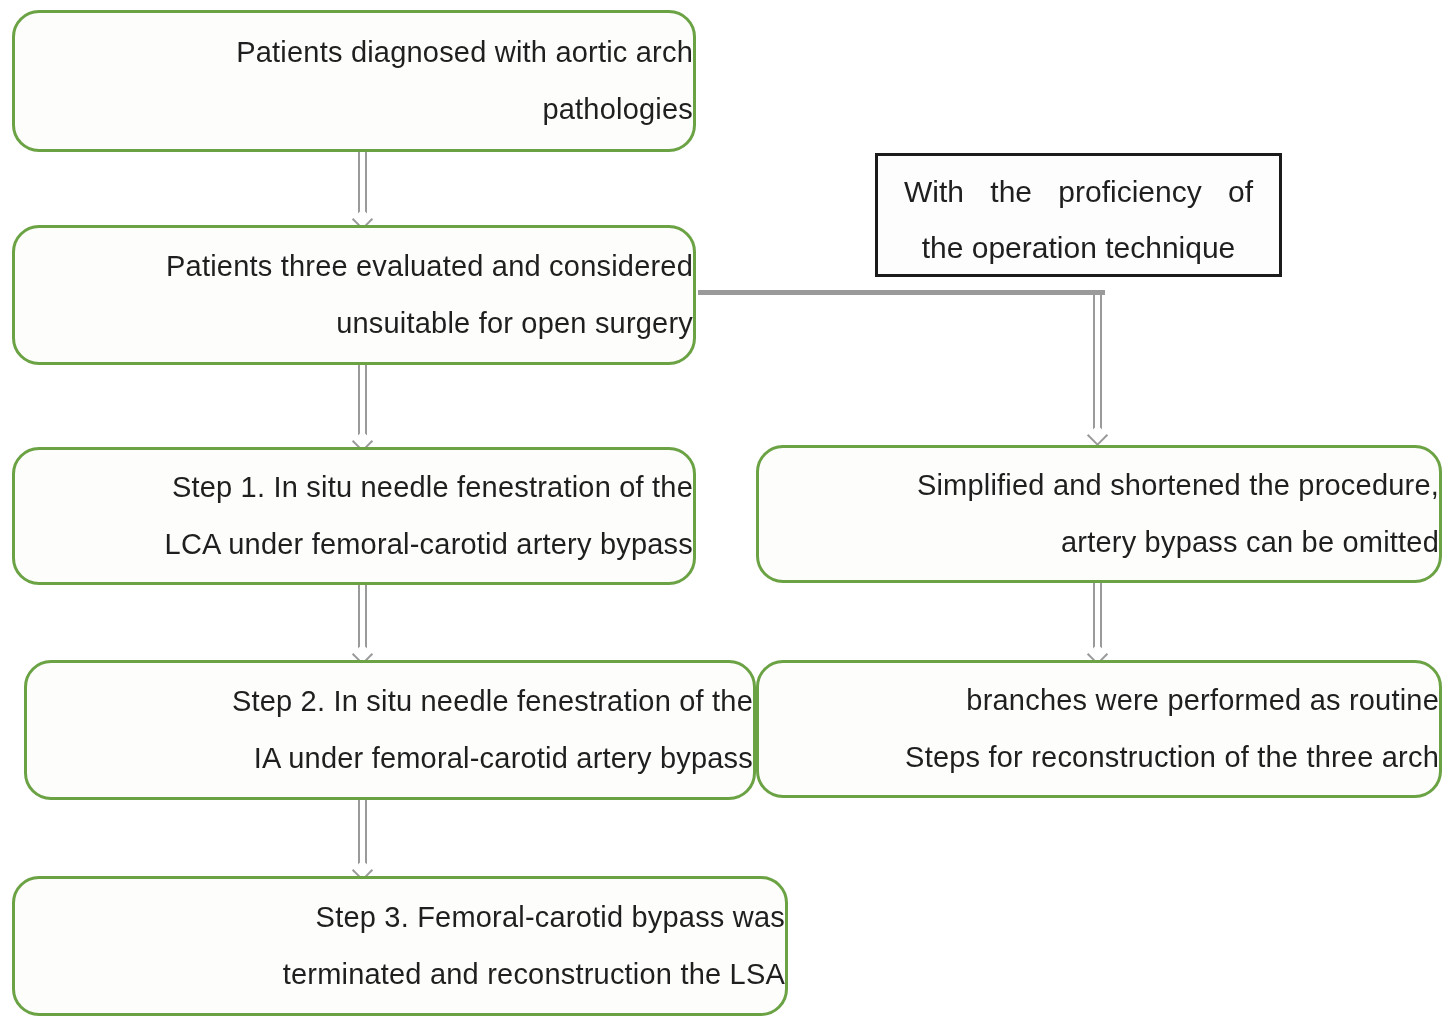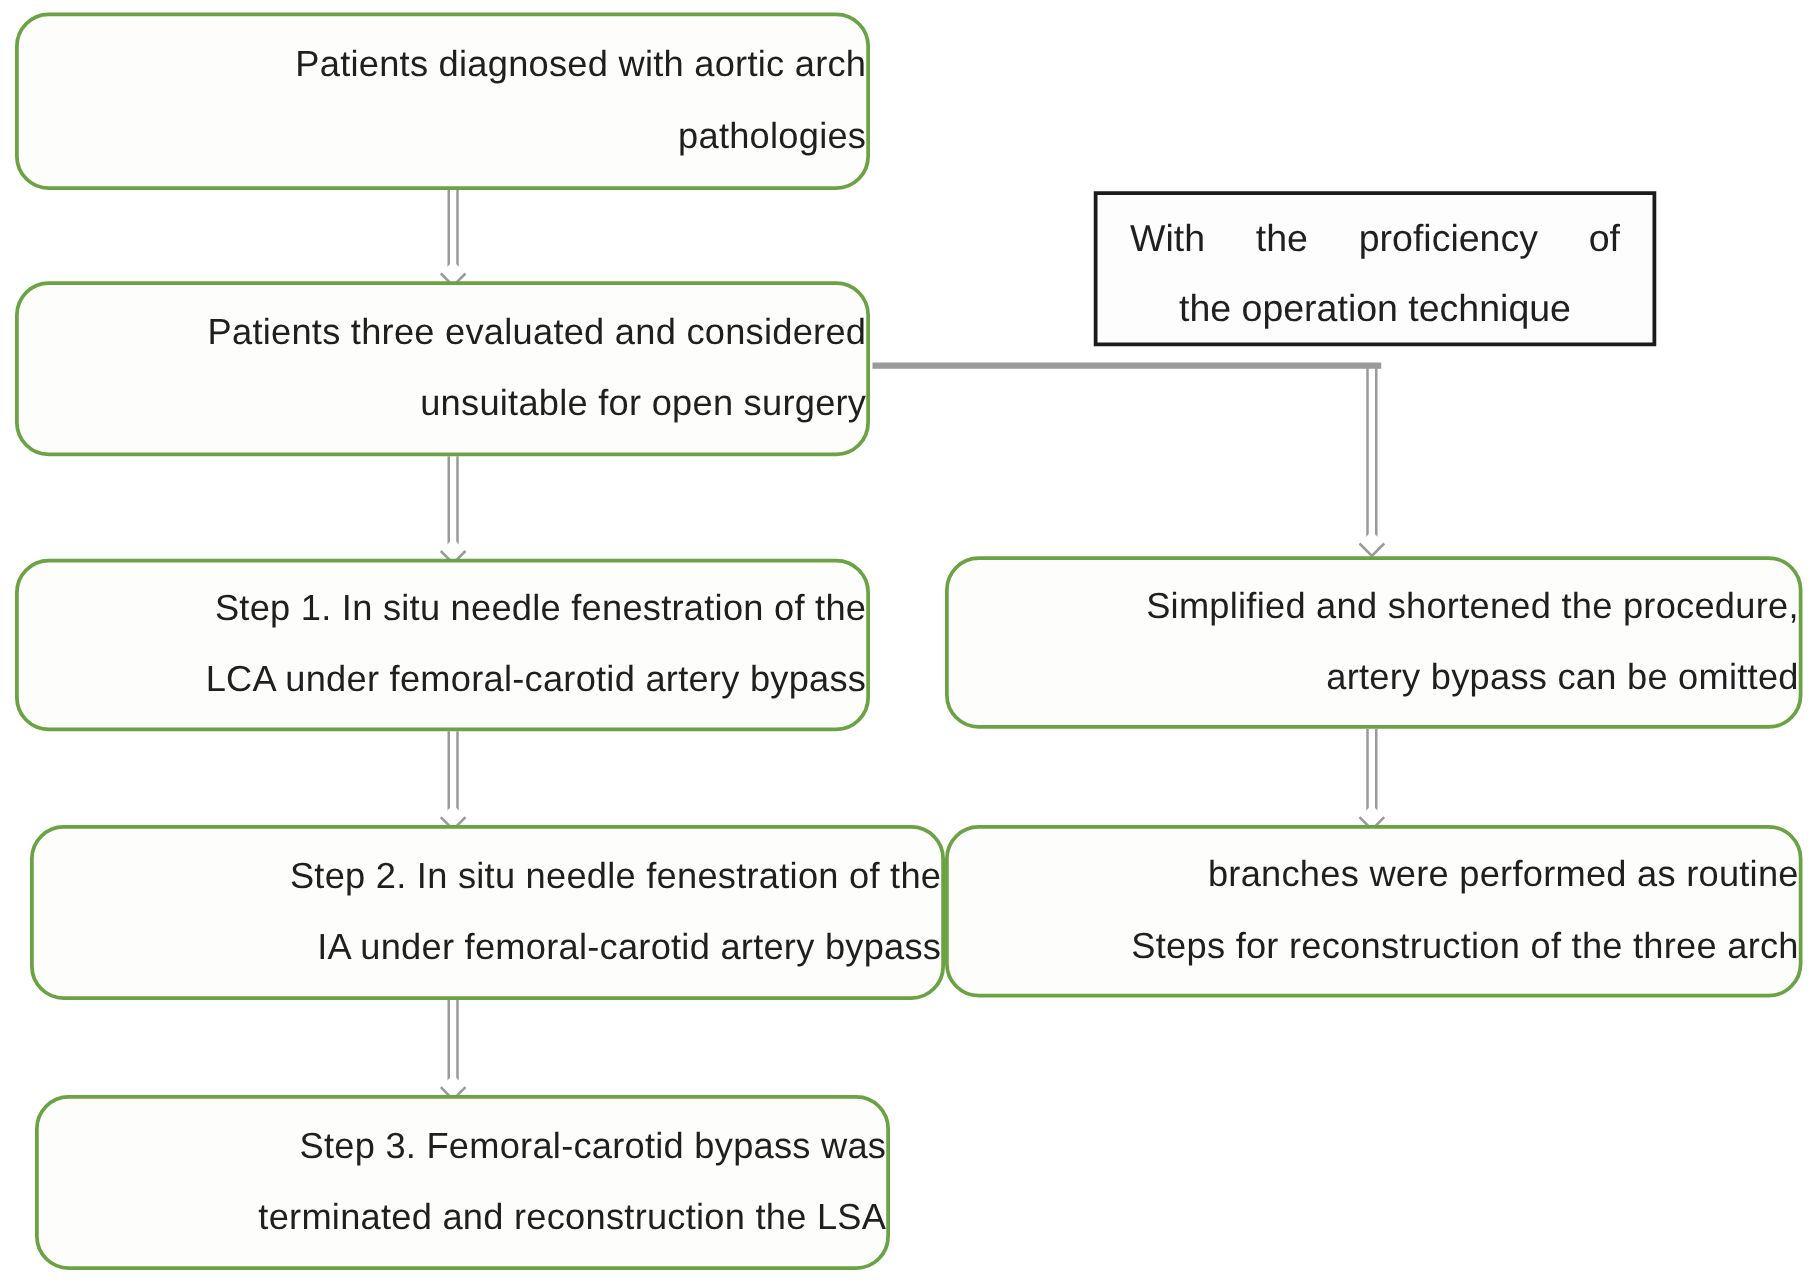--- a/index.html
+++ b/index.html
@@ -121,26 +121,26 @@
   <div class="node" style="left:24px;top:660px;width:732px;height:140px;">
     <span>Step 2. In situ needle fenestration of the</span>
     <span>IA under femoral-carotid artery bypass</span>
   </div>
 
   <div class="arrow-down" style="left:349px;top:800px;height:78px;">
     <div class="shaft"></div>
     <div class="head"></div>
   </div>
 
-  <div class="node" style="left:28px;top:876px;width:684px;height:140px;">
+  <div class="node" style="left:12px;top:876px;width:776px;height:140px;">
     <span>Step 3. Femoral-carotid bypass was</span>
     <span>terminated and reconstruction the LSA</span>
   </div>
 
-  <div class="note" style="left:875px;top:153px;width:450px;height:124px;">
+  <div class="note" style="left:875px;top:153px;width:407px;height:124px;">
     <div class="just">With the proficiency of</div>
     <div class="plain">the operation technique</div>
   </div>
 
   <div class="hline" style="left:698px;top:290px;width:407px;"></div>
   <div class="arrow-down" style="left:1084px;top:293px;height:150px;">
     <div class="shaft"></div>
     <div class="head"></div>
   </div>
 

